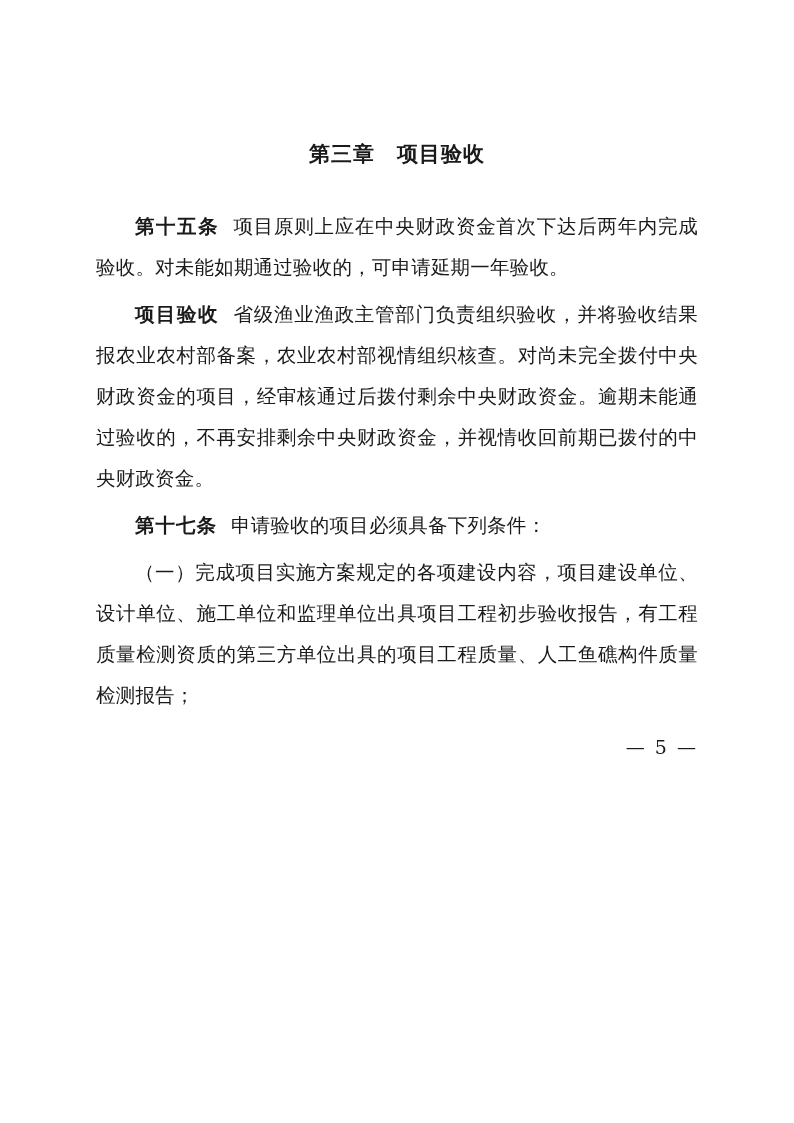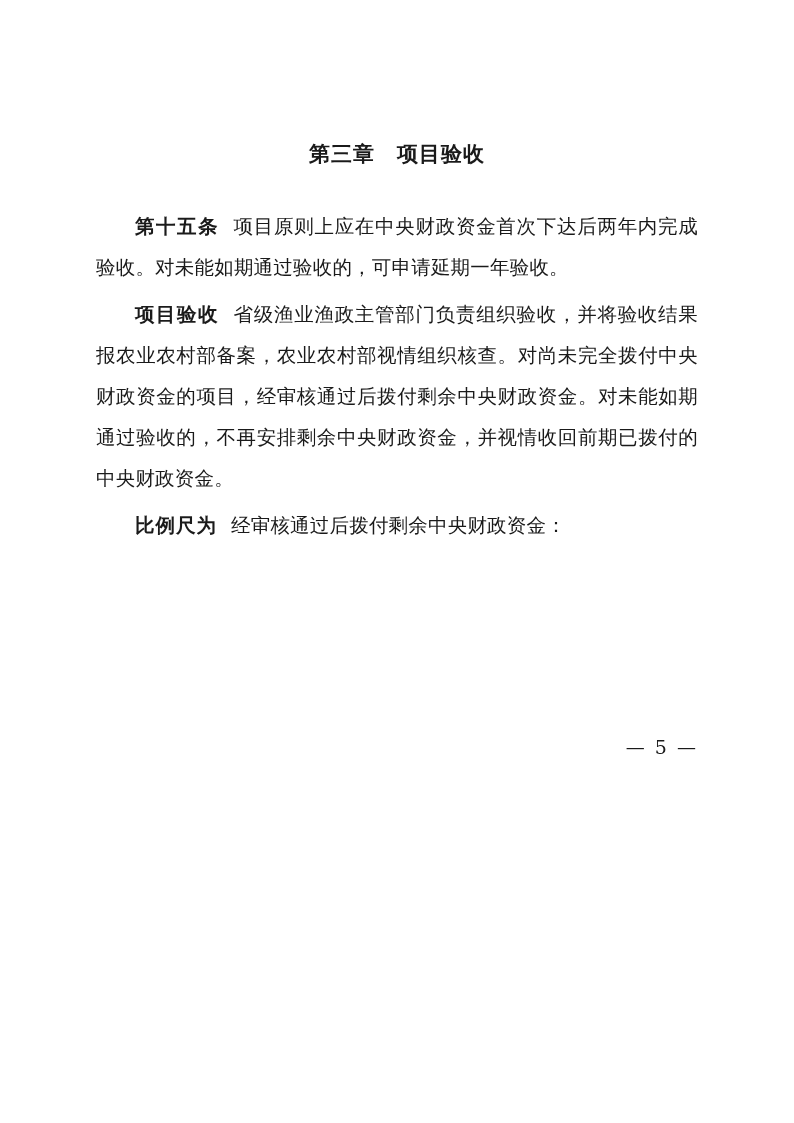--- a/index.html
+++ b/index.html
@@ -63,23 +63,24 @@
 </style>
 </head>
 <body>
 
 <div class="page">
 
   <h1 class="chapter-title"><span>第三章</span><span class="sp"></span><span>项目验收</span></h1>
 
   <p class="para"><span class="art">第十五条</span><span class="gap"></span><span>项目原则上应在中央财政资金首次下达后两年内完成验收。对未能如期通过验收的，可申请延期一年验收。</span></p>
 
-  <p class="para"><span class="art">项目验收</span><span class="gap"></span><span>省级渔业渔政主管部门负责组织验收，并将验收结果报农业农村部备案，农业农村部视情组织核查。对尚未完全拨付中央财政资金的项目，经审核通过后拨付剩余中央财政资金。对未能如期通过验收的，不再安排剩余中央财政资金，并视情收回前期已拨付的中央财政资金。</span></p>
+  <p class="para"><span class="art">项目验收</span><span class="gap"></span><span>省级渔业渔政主管部门负责组织验收，并将验收结果报农业农村部备案，农业农村部视情组织核查。对尚未完全拨付中央财政资金的项目，经审核通过后拨付剩余中央财政资金。逾期未能通过验收的，不再安排剩余中央财政资金，并视情收回前期已拨付的中央财政资金。</span></p>
 
-  <p class="para"><span class="art">比例尺为</span><span class="gap"></span><span>经审核通过后拨付剩余中央财政资金：</span></p>
+  <p class="para"><span class="art">第十七条</span><span class="gap"></span><span>申请验收的项目必须具备下列条件：</span></p>
 
+  <p class="para"><span>（一）完成项目实施方案规定的各项建设内容，项目建设单位、设计单位、施工单位和监理单位出具项目工程初步验收报告，有工程质量检测资质的第三方单位出具的项目工程质量、人工鱼礁构件质量检测报告；</span></p>
 
 
 
 
   <div class="pagenum">— 5 —</div>
 
 </div>
 
 </body></html>

